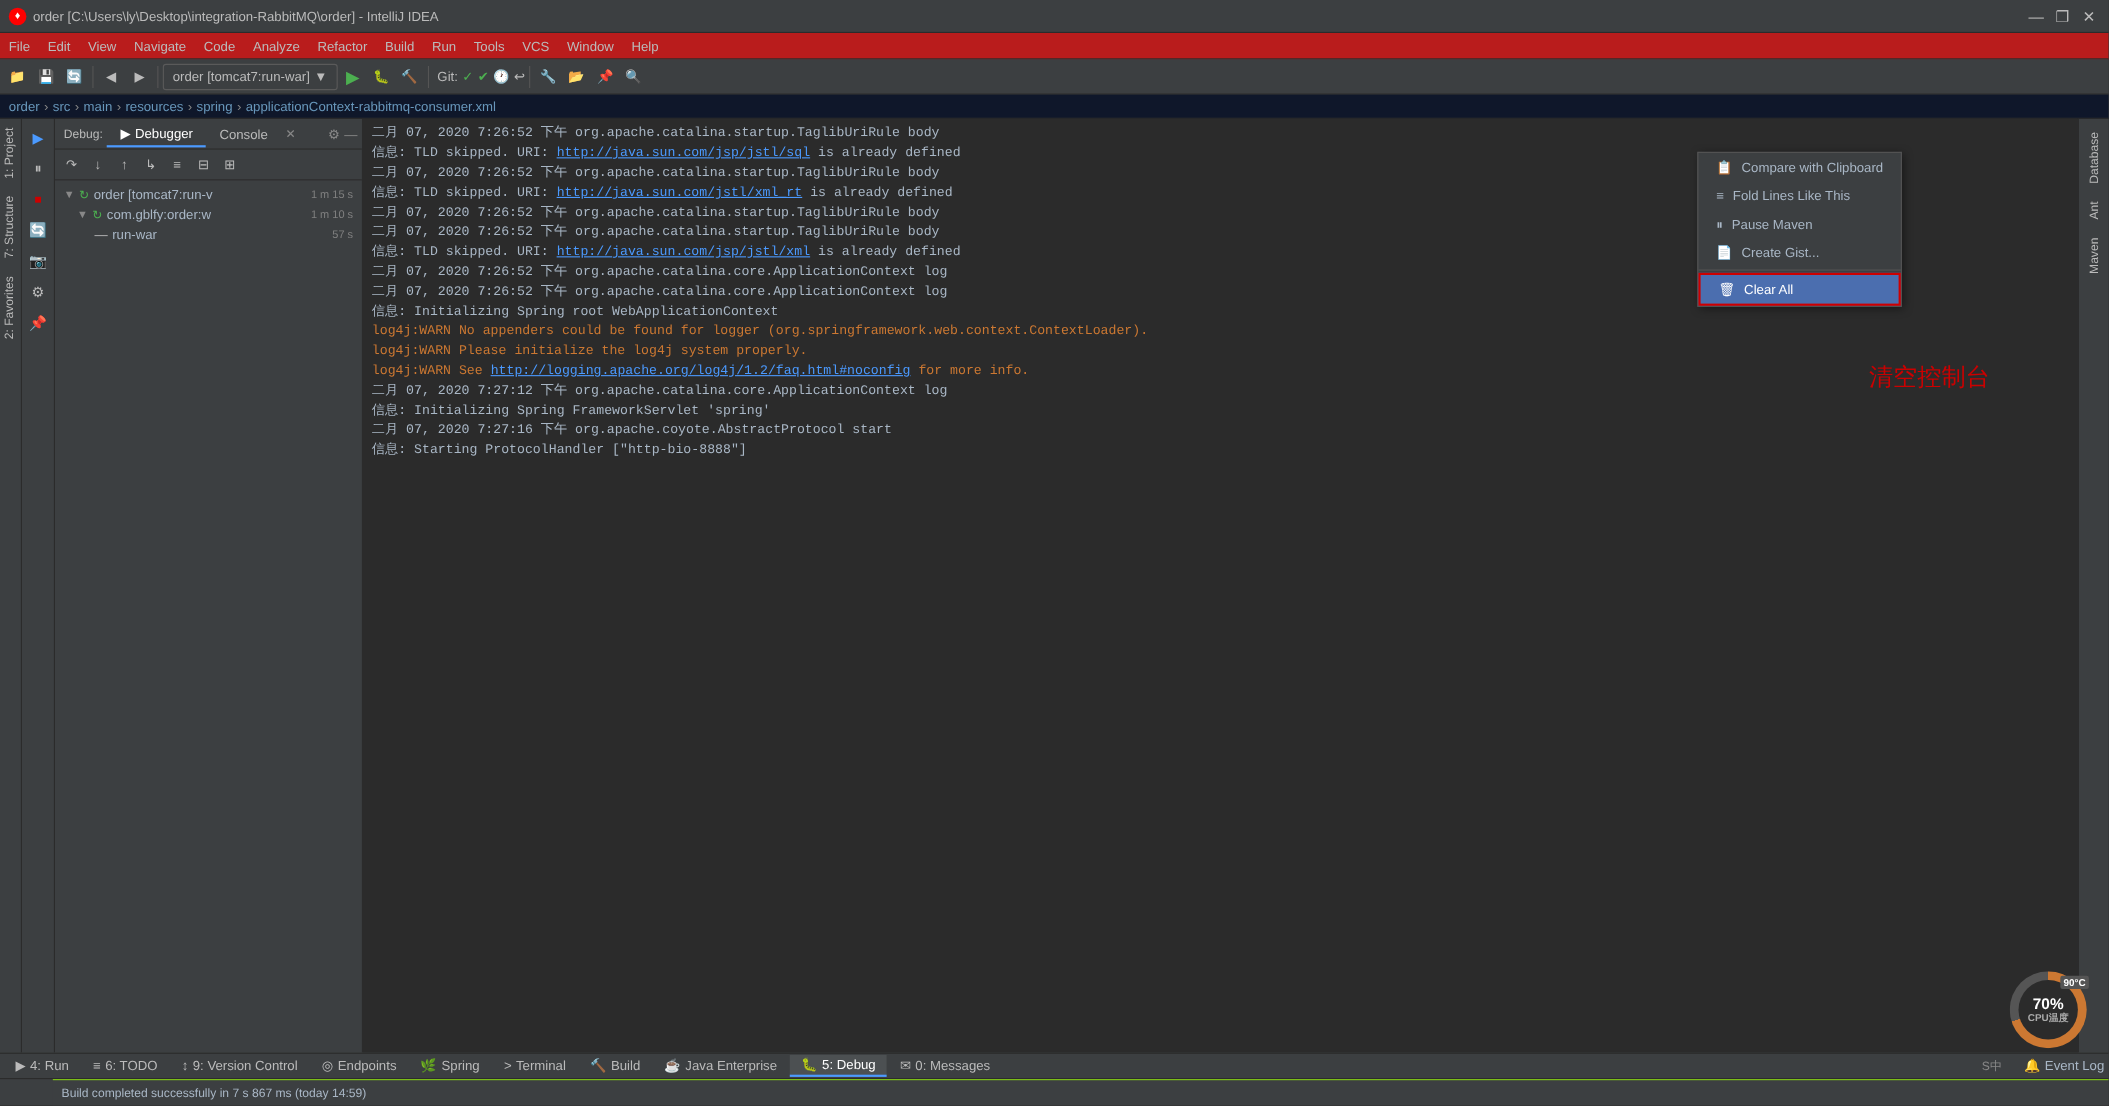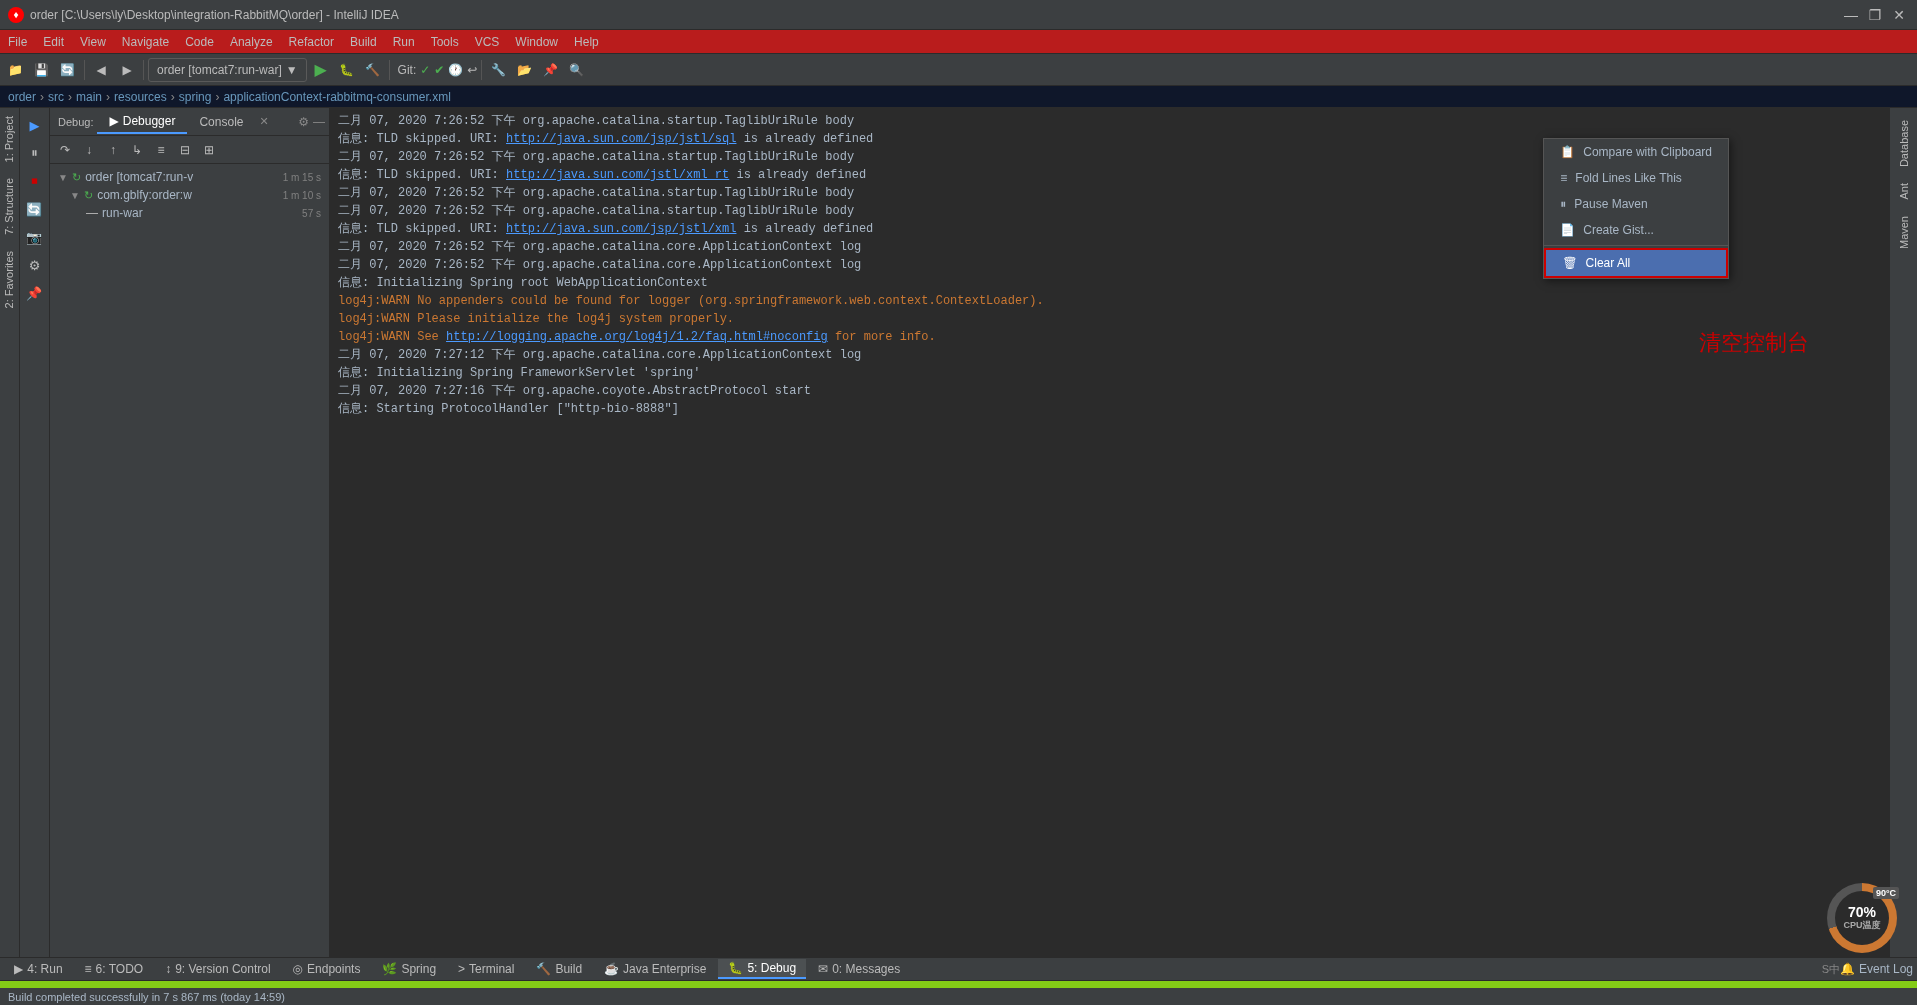--- a/index.html
+++ b/index.html
@@ -295,22 +295,23 @@
 
     
     #status-bar {
       height: 24px;
       background: #3c3f41;
       display: flex;
       align-items: center;
       padding: 0 8px;
       font-size: 11px;
       color: #bbbbbb;
-      border-top: 7px solid #84cc16;
-      gap: 4px;
+      border-top: 1px solid #84cc16;
+      gap: 4px;
+      margin-left: 48px;
     }
     .status-text { color: #a9b7c6; }
 
     
     #bottom-tabs {
       height: 24px;
       background: #3c3f41;
       display: flex;
       align-items: center;
       padding: 0 4px;
@@ -646,21 +647,21 @@
       <span>Java Enterprise</span>
     </div>
     <div class="bottom-tab active">
       <span>🐛</span>
       <span>5: Debug</span>
     </div>
     <div class="bottom-tab">
       <span>✉</span>
       <span>0: Messages</span>
     </div>
-    <div style="margin-left:auto; display:flex; align-items:center; gap:0;">
+    <div style="margin-left:auto; display:flex; align-items:center; gap:20px;">
       <span style="font-size:11px; color:#888;">S中</span>
       <div style="display:flex; align-items:center; gap:4px; cursor:pointer;">
         <span>🔔</span>
         <span>Event Log</span>
       </div>
     </div>
   </div>
 
   <div id="status-bar">
     <span class="status-text">Build completed successfully in 7 s 867 ms (today 14:59)</span>

